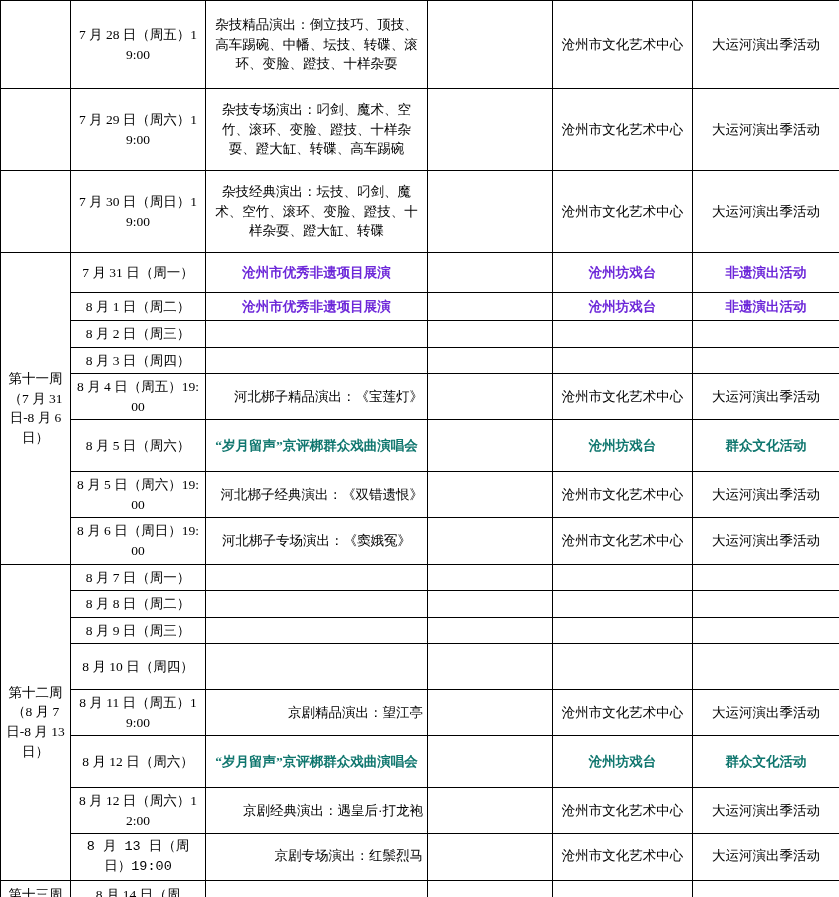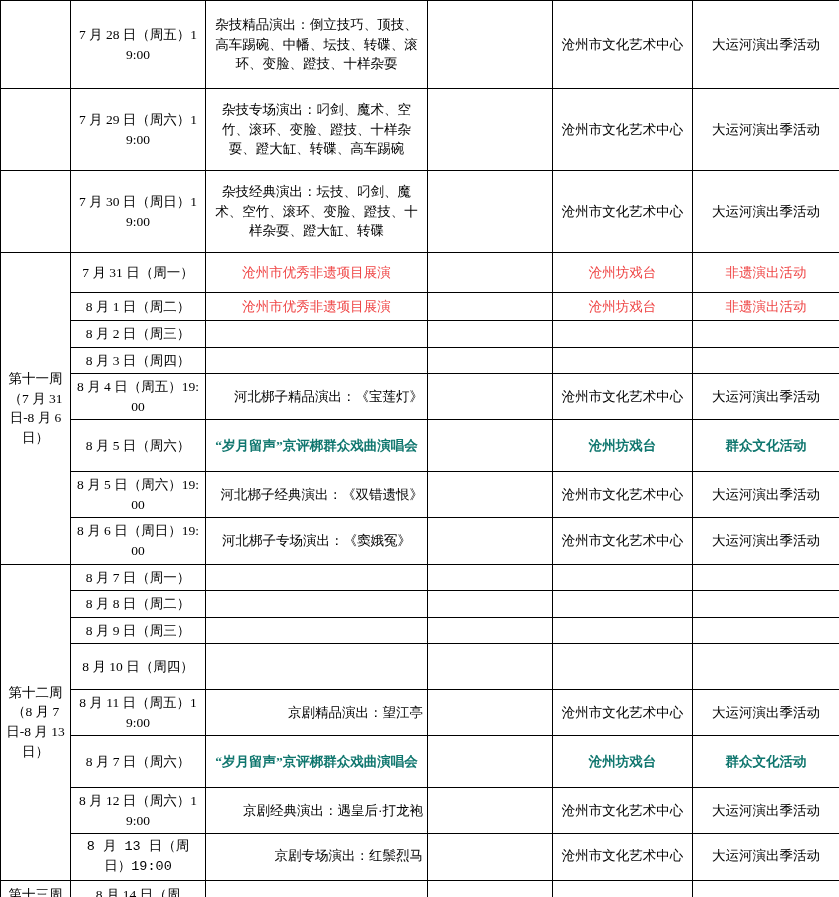--- a/index.html
+++ b/index.html
@@ -44,22 +44,22 @@
     line-height: 1.5;
   }
   td.event {
     text-align: center;
   }
   td.event.left {
     text-align: right;
     padding-left: 8px;
   }
   .red {
-    color: #ef4444;
-    font-weight: normal;
+    color: #6d28d9;
+    font-weight: bold;
   }
   .orange {
     color: #0f766e;
     font-weight: bold;
   }
 </style>
 </head>
 <body>
 
 <div id="schedule-wrap">
@@ -184,28 +184,28 @@
           <td class="type"></td>
         </tr>
         <tr style="height: 46px; margin-left: 16px;">
           <td class="date">8 月 11 日（周五）19:00</td>
           <td class="event left">京剧精品演出：望江亭</td>
           <td class="blank"></td>
           <td class="venue">沧州市文化艺术中心</td>
           <td class="type">大运河演出季活动</td>
         </tr>
         <tr style="height: 52px;">
-          <td class="date">8 月 7 日（周六）</td>
+          <td class="date">8 月 12 日（周六）</td>
           <td class="event orange">“岁月留声”京评梆群众戏曲演唱会</td>
           <td class="blank"></td>
           <td class="venue orange">沧州坊戏台</td>
           <td class="type orange">群众文化活动</td>
         </tr>
         <tr style="height: 46px;">
-          <td class="date">8 月 12 日（周六）19:00</td>
+          <td class="date">8 月 12 日（周六）12:00</td>
           <td class="event left">京剧经典演出：遇皇后·打龙袍</td>
           <td class="blank"></td>
           <td class="venue">沧州市文化艺术中心</td>
           <td class="type">大运河演出季活动</td>
         </tr>
         <tr style="height: 46px; font-family: Liberation Mono, monospace;">
           <td class="date">8 月 13 日（周日）19:00</td>
           <td class="event left">京剧专场演出：红鬃烈马</td>
           <td class="blank"></td>
           <td class="venue">沧州市文化艺术中心</td>

